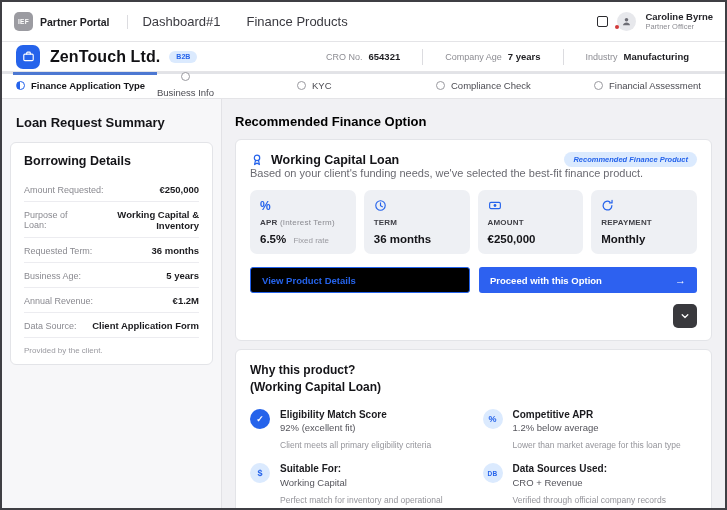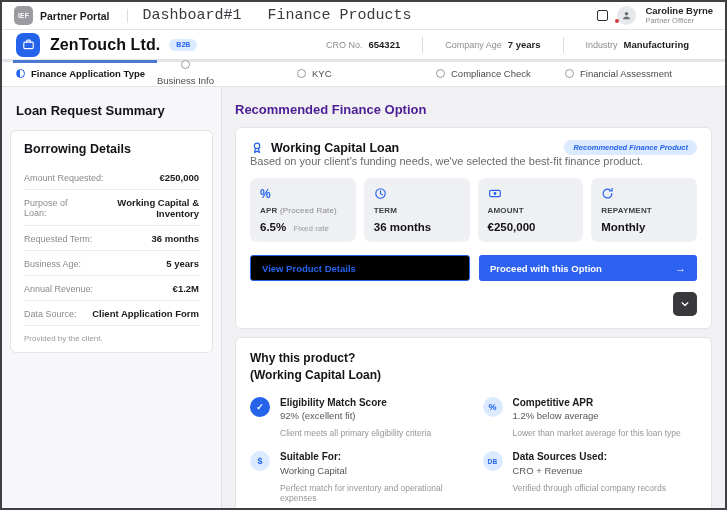--- a/index.html
+++ b/index.html
@@ -4,28 +4,28 @@
 <style>
   * { margin:0; padding:0; box-sizing:border-box; }
   html,body { background:#ffffff; }
   body { font-family:"Liberation Sans", sans-serif; color:#161616; }
   .window {
     width:727px; height:510px; border:2px solid #3f3f44; background:#ffffff;
     display:flex; flex-direction:column; overflow:hidden; position:relative;
   }
 
   
-  .topnav { height:28px; background:#fff; border-bottom:1px solid #e4e4e7;
+  .topnav { height:40px; background:#fff; border-bottom:1px solid #e4e4e7;
     display:flex; align-items:center; padding:0 12px; flex:0 0 auto;justify-content:center; }
   .logo-sq { width:19px; height:19px; border-radius:5px; background:#9b9ba1;
     color:#fff; font-size:6.5px; font-weight:bold; display:flex; align-items:center;
     justify-content:center; letter-spacing:.3px; margin-right:7px; }
   .brand { font-size:10.5px; font-weight:bold; color:#1f1f23; }
   .nav-divider { width:1px; height:14px; background:#dcdce0; margin:0 14px 0 18px; }
-  .nav-item { font-size:15px; color:#3a3a40; margin-right:26px; cursor:pointer;font-family:Liberation Mono, monospace; }
+  .nav-item { font-size:13px; color:#3a3a40; margin-right:26px; cursor:pointer; }
   .topnav-right { margin-left:auto; display:flex; align-items:center; gap:9px;padding-left:8px; }
   .square-icon { width:11px; height:11px; border:1.4px solid #2c2c30; border-radius:2px; }
   .avatar-wrap { position:relative; }
   .avatar { width:19px; height:19px; border-radius:50%; background:#e7e8ec;
     display:flex; align-items:center; justify-content:center; }
   .red-dot { position:absolute; left:-2px; bottom:2px; width:4px; height:4px;
     border-radius:50%; background:#d23a3a; }
   .user-text { line-height:1.15; }
   .user-name { font-size:9.5px; font-weight:bold; color:#26262b; }
   .user-role { font-size:7.5px; color:#8d8d93; }
@@ -44,21 +44,21 @@
   .meta-value { font-size:9.5px; font-weight:bold; color:#1d1d21; }
   .meta-divider { width:1px; height:16px; background:#dcdce0; }
 
   
   .stepper { height:27px; background:#fff; border-bottom:1px solid #e4e4e7;
     position:relative; flex:0 0 auto; }
   .stepper-track { position:absolute; top:0; left:0; right:0; height:2px; background:#e2e3e7; }
   .stepper-progress { position:absolute; top:0; left:11px; width:144px; height:2.5px; background:#4d78d2; }
   .step { position:absolute; top:0; height:27px; display:flex; align-items:center; gap:6px; }
   .step-1 { left:14px; } .step-2 { left:155px;flex-direction:column; } .step-3 { left:295px;align-items:center; }
-  .step-4 { left:434px; } .step-5 { left:563px; }
+  .step-4 { left:434px; } .step-5 { left:592px; }
   .step-circle { width:9px; height:9px; border-radius:50%; border:1px solid #9a9aa0; background:#fff; }
   .step.active .step-circle { border:1.4px solid #2563eb;
     background:linear-gradient(90deg,#2563eb 50%, #ffffff 50%); }
   .step-label { font-size:9.5px; color:#4b4b52; }
   .step.active .step-label { font-weight:bold; color:#17171b; }
 
   
   .main { flex:1; display:flex; background:#f1f1f4; min-height:0; }
   .left-col { width:220px; flex:0 0 auto; background:#f7f7f9; border-right:1px solid #e2e2e6;
     padding:12px 8px; }
@@ -66,21 +66,21 @@
   .card { background:#fff; border:1px solid #e3e4e8; border-radius:6px; }
   .borrow-card { padding:11px 13px 9px; }
   .borrow-title { font-size:12.5px; font-weight:bold; color:#141418; margin-bottom:9px; }
   .borrow-row { display:flex; justify-content:space-between; align-items:baseline;
     padding:6.5px 0; border-bottom:1px solid #ececf0; }
   .borrow-label { font-size:9px; color:#8a8a90; }
   .borrow-value { font-size:9.5px; font-weight:bold; color:#1b1b1f; text-align:right; }
   .borrow-foot { font-size:8px; color:#9a9aa0; padding-top:8px; }
 
   .right-col { flex:1; padding:11px 13px; overflow:hidden; }
-  .right-heading { font-size:13px; font-weight:bold; color:#4c1d95; margin:4px 0 10px; }
+  .right-heading { font-size:13px; font-weight:bold; color:#000000; margin:4px 0 10px; }
 
   .rec-card { padding:12px 14px 12px; }
   .rec-header { display:flex; align-items:center; }
   .rec-title { font-size:12.5px; font-weight:bold; color:#141418; margin-left:7px; }
   .rec-badge { margin-left:auto; background:#dbeafe; color:#2563eb; font-size:7.5px;
     font-weight:bold; padding:3px 9px; border-radius:10px;font-style:italic; }
   .rec-desc { font-size:11px; color:#6a6a71; margin-top:0; }
   .stats-row { display:flex; gap:8px; margin-top:11px; }
   .stat-box { flex:1; background:#eef0f4; border-radius:7px; padding:8px 10px 9px; }
   .stat-icon { height:15px; display:flex; align-items:center; color:#2563eb; }
@@ -242,21 +242,21 @@
           <div class="rec-badge">Recommended Finance Product</div>
         </div>
         <div class="rec-desc">Based on your client's funding needs, we've selected the best-fit finance product.</div>
 
         <div class="stats-row">
           <div class="stat-box">
             <div class="stat-icon">
                 <span class="pct-glyph">%</span>
               </div>
             <div class="stat-label"><span>APR</span>
-              <span class="label-note">(Proceed Rate)</span></div>
+              <span class="label-note">(Interest Term)</span></div>
             <div class="stat-value"><span>6.5%</span>
               <span class="value-note">Fixed rate</span></div>
           </div>
           <div class="stat-box">
             <div class="stat-icon">
               <svg width="13" height="13" viewBox="0 0 16 16" fill="none" stroke="#2563eb" stroke-width="1.4" stroke-linecap="round">
                 <circle cx="8" cy="8" r="5.8"></circle>
                   <path d="M8 4.8v3.4l2.3 1.4"></path>
               </svg>
             </div>

